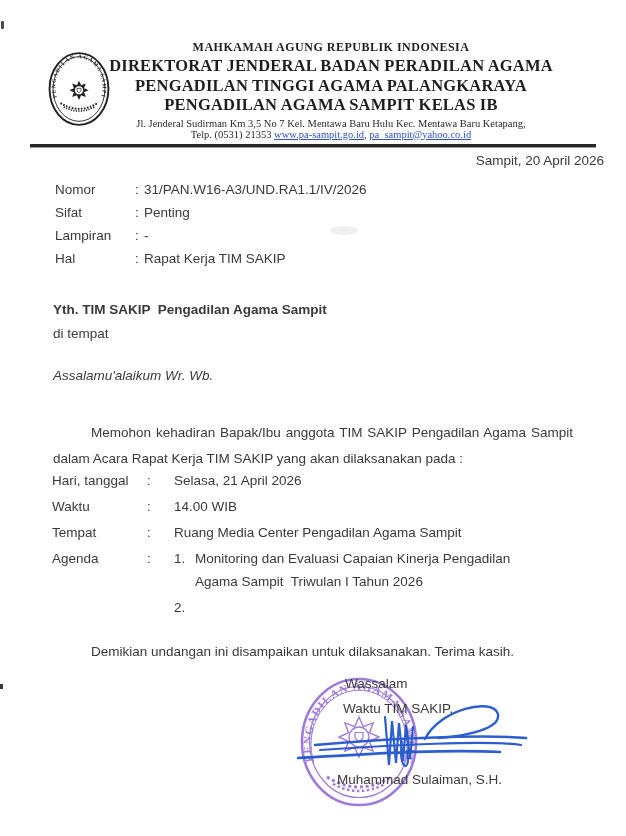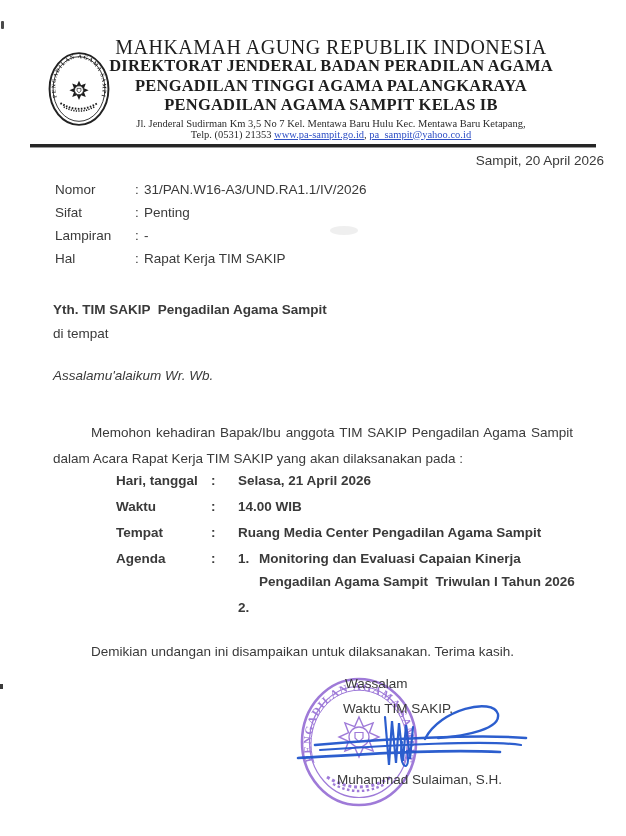--- a/index.html
+++ b/index.html
@@ -5,42 +5,42 @@
   html,body{margin:0;padding:0;background:#fff;}
   .page{
     position:relative;width:626px;height:836px;background:#ffffff;overflow:hidden;
     font-family:"Liberation Sans",sans-serif;font-size:13.5px;color:#3a3a3a;
   }
   
   .letterhead{position:relative;padding-top:38px;}
   .logo{position:absolute;left:47px;top:50px;}
   .lh-text{margin-left:100px;width:462px;text-align:center;
            font-family:"Liberation Serif",serif;color:#1e1e1e;}
-  .lh1{font-size:20px;font-weight:normal;letter-spacing:.5px;line-height:18px;}
+  .lh1{font-size:12px;font-weight:bold;letter-spacing:.5px;line-height:18px;}
   .lh2{font-size:16.5px;font-weight:bold;letter-spacing:.2px;line-height:19.5px;}
   .addr{font-size:10.5px;line-height:11px;color:#2b2b2b;}
   .addr-first{margin-top:3px;}
   .lh-link{color:#2e4fc5;text-decoration:underline;cursor:pointer;font-family:Liberation Serif, serif;}
   .rule{margin:4px 30px 0 30px;height:3px;background:#262626;border-bottom:1px solid #9a9a9a;}
   
   .dateline{text-align:right;margin:5px 22px 0 0;line-height:16px;}
   
   .meta{margin:9px 0 0 55px;}
   .meta-row{display:flex;line-height:23px;}
   .meta-label{width:80px;}
   .meta-colon{width:9px;}
   .meta-value{white-space:pre-wrap;}
   
   .recipient{margin:28px 0 0 53px;line-height:24px;}
   .recipient-to{font-weight:bold;white-space:pre-wrap;}
   .salutation{margin:22px 8px 0 53px;font-style:italic;line-height:16px;}
   
   .opening{margin:36px 53px 0 53px;text-align:justify;text-indent:38px;line-height:26px;}
   .details{margin-top:-4px;}
-  .detail-row{display:flex;margin-left:116px;line-height:26px;font-weight:bold;}
+  .detail-row{display:flex;margin-left:52px;line-height:26px;}
   .detail-label{width:95px;flex-shrink:0;}
   .detail-colon{width:27px;flex-shrink:0;}
   .detail-value{white-space:pre-wrap;}
   .agenda-list{width:352px;padding-top:1.5px;}
   .agenda-item{display:flex;line-height:23px;margin-bottom:3px;}
   .agenda-num{width:21px;flex-shrink:0;}
   .agenda-text{white-space:pre-wrap;}
   .closing{margin:22px 53px 0 53px;text-indent:38px;line-height:16px;}
   
   .sigblock{position:absolute;left:0;top:670px;width:626px;height:160px;}

